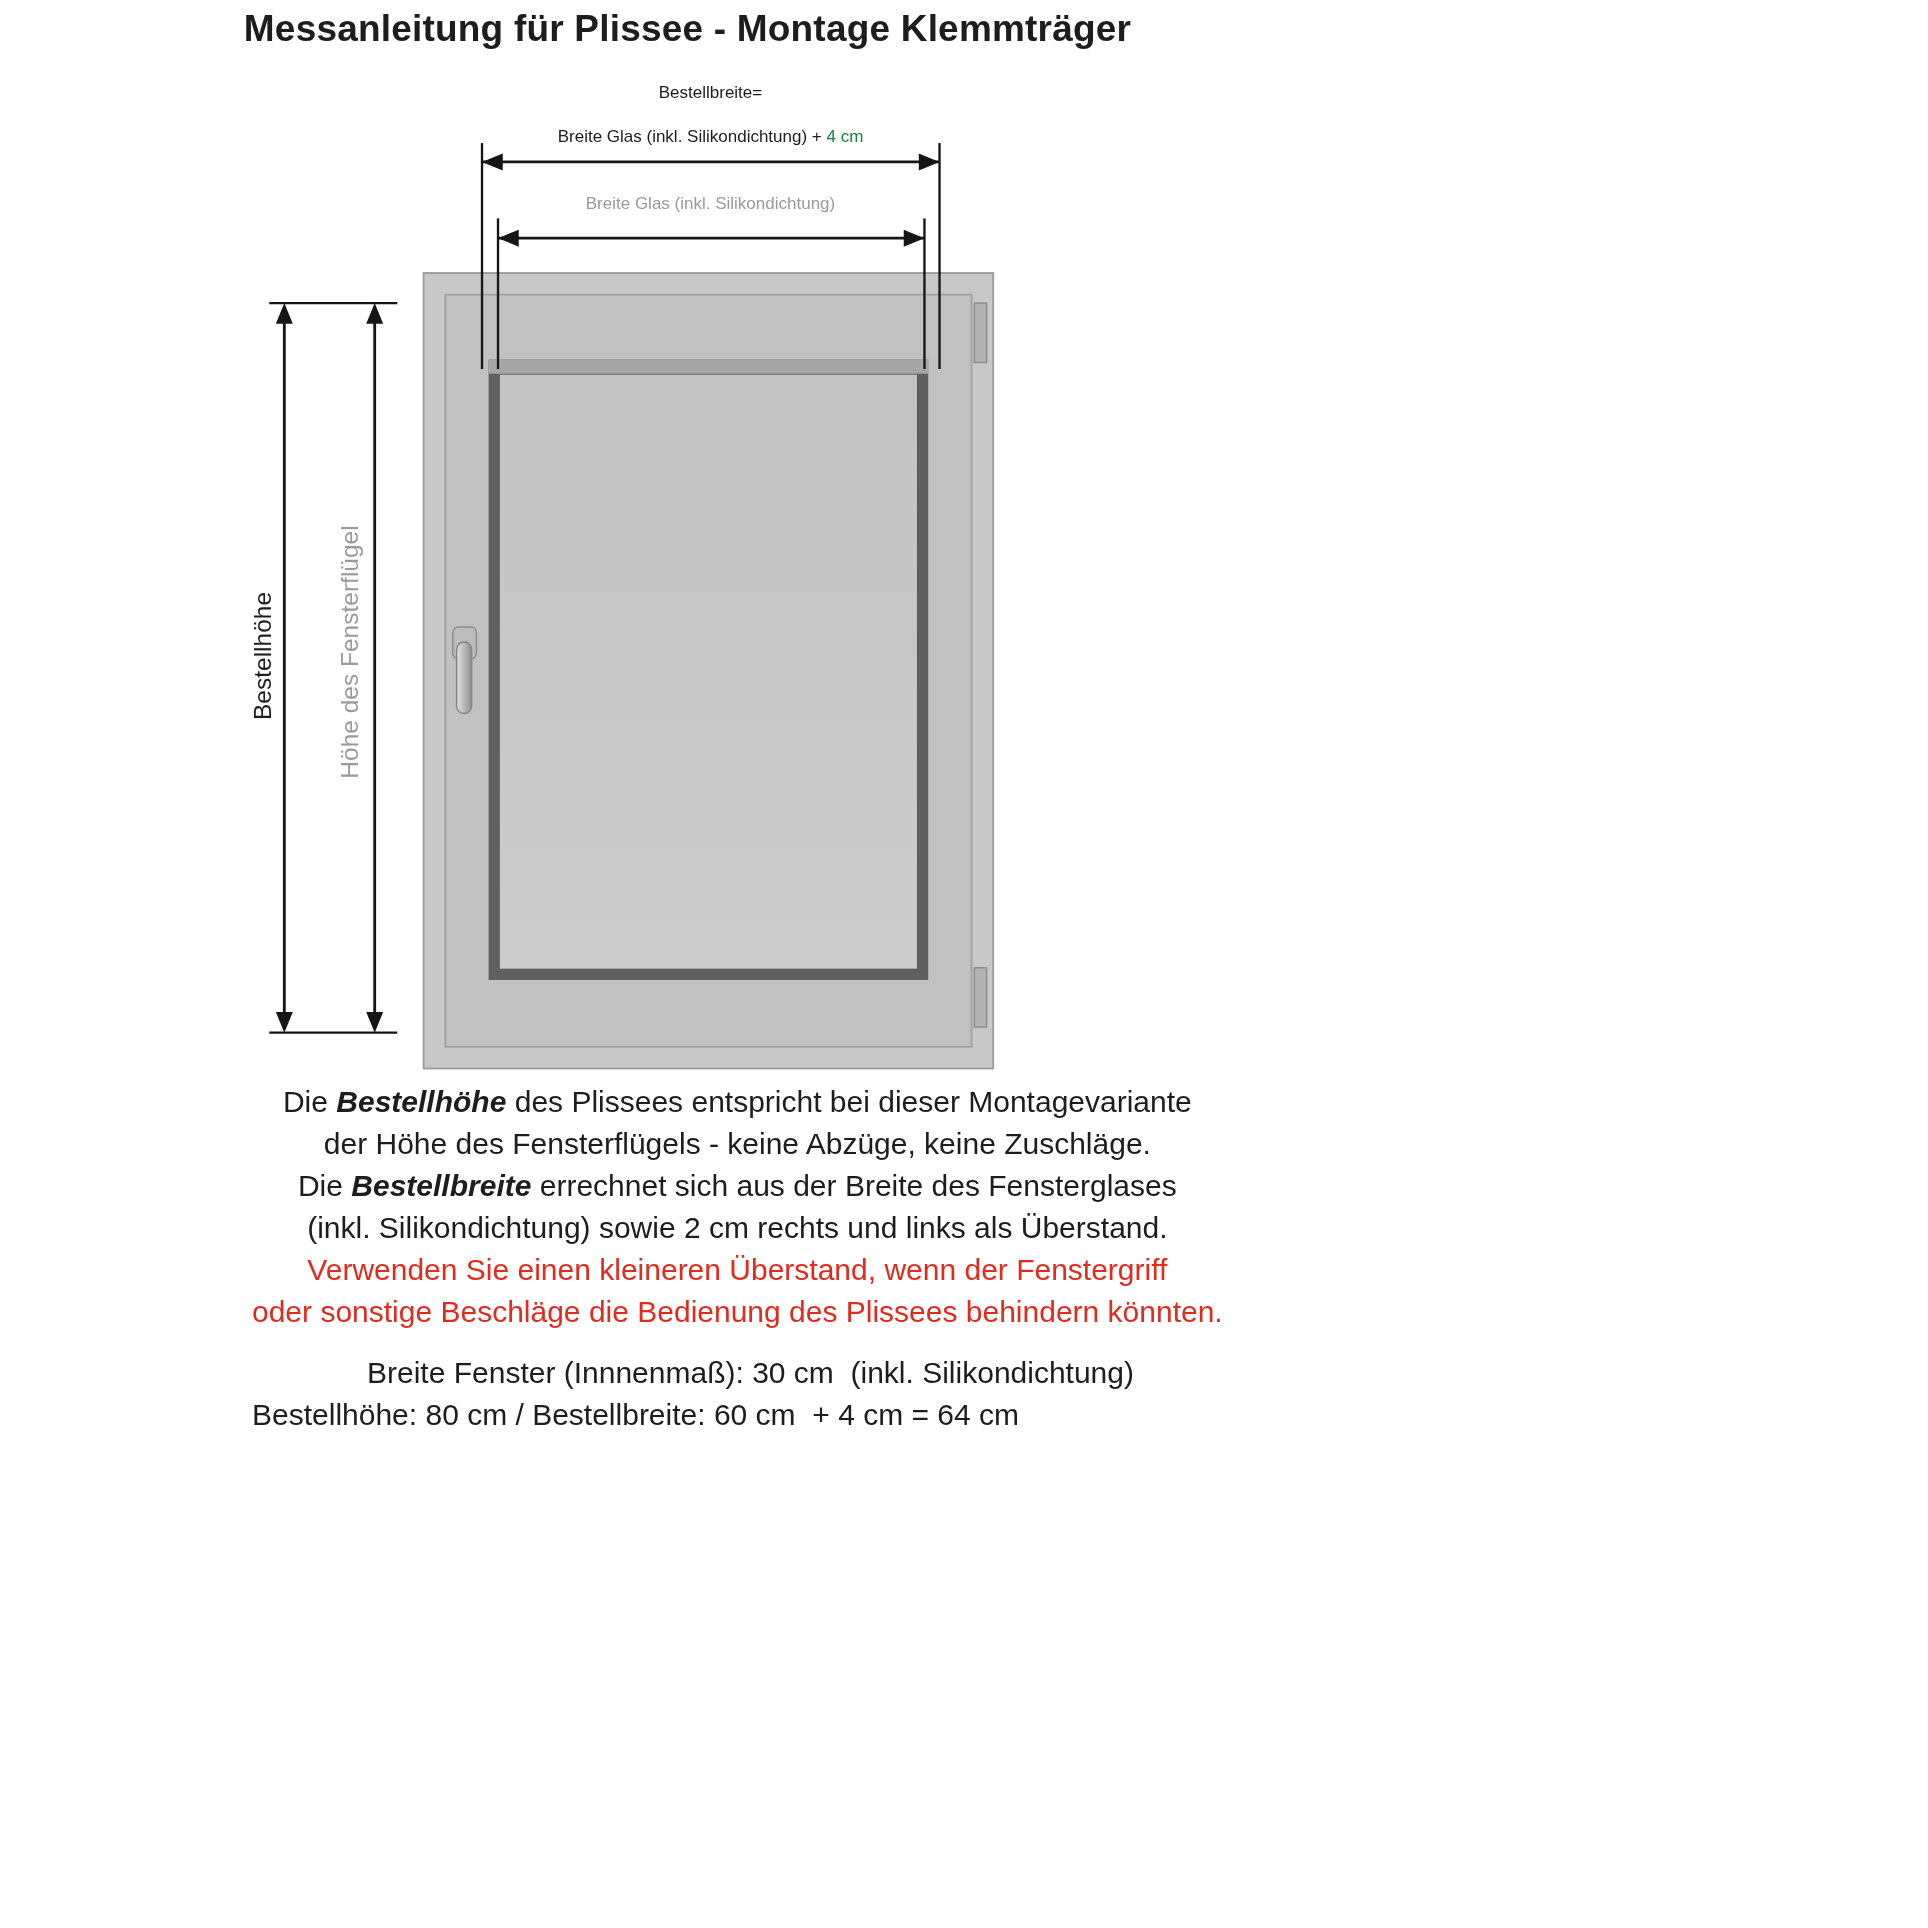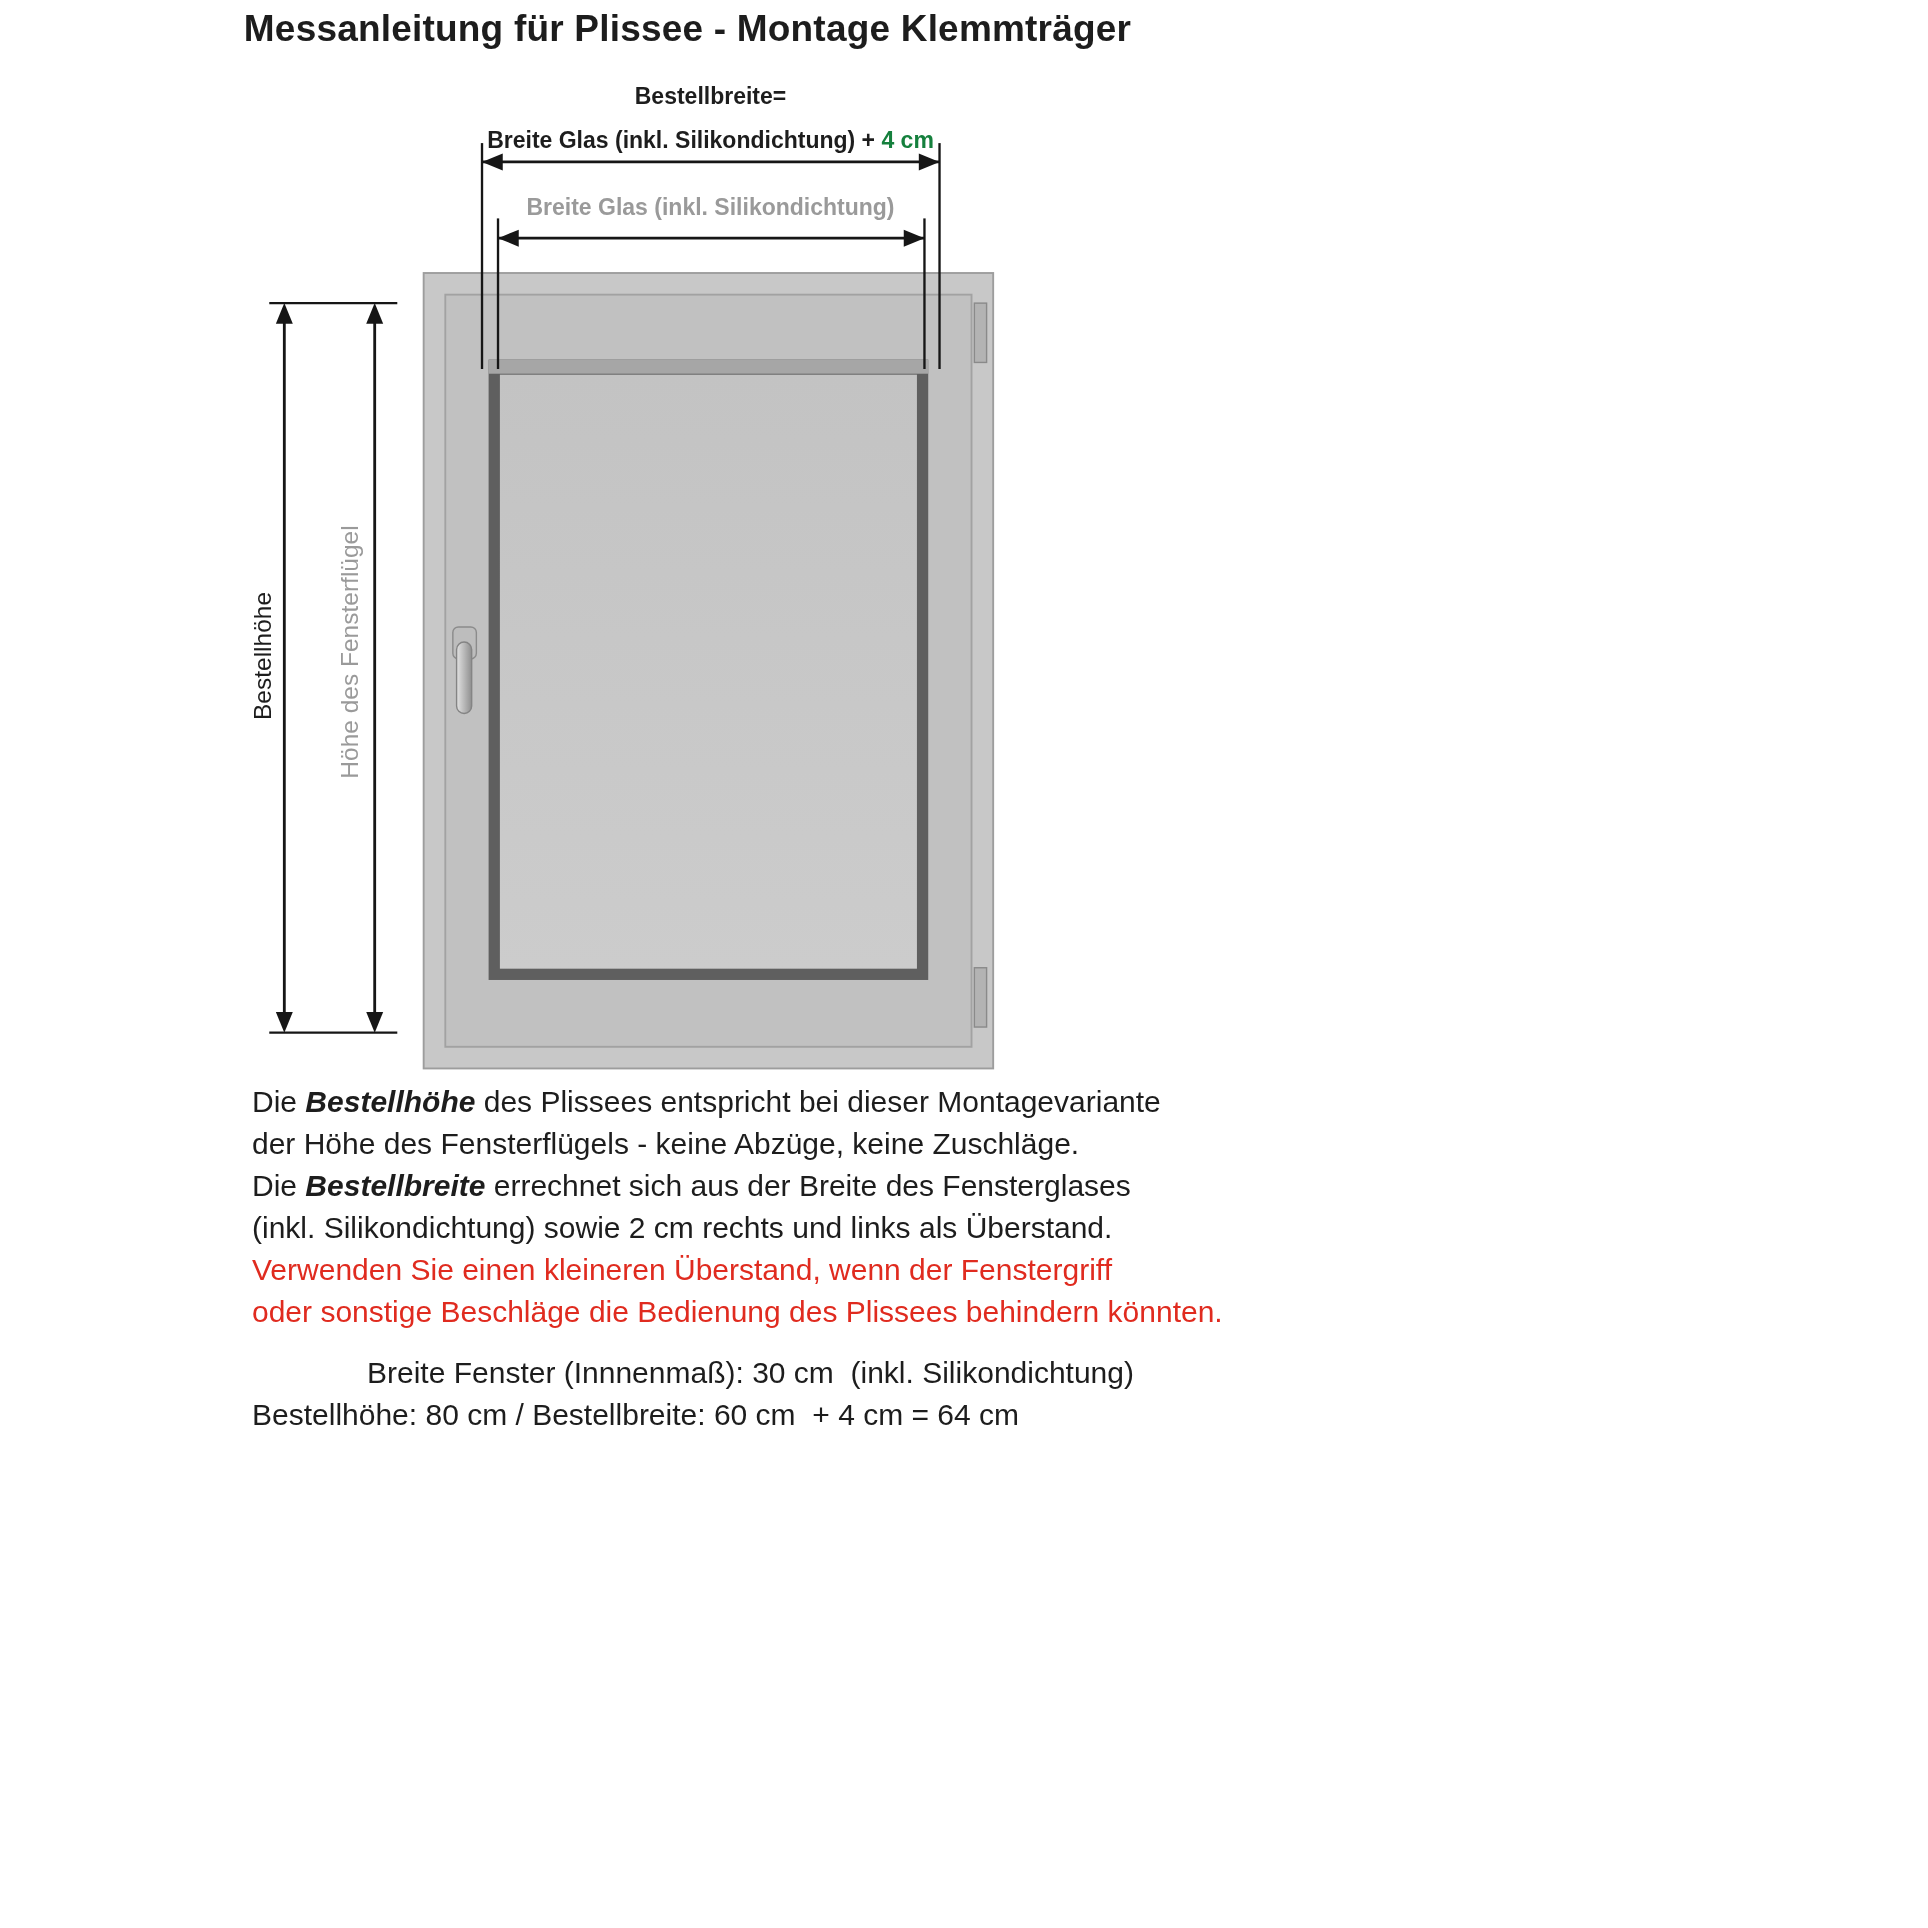--- a/index.html
+++ b/index.html
@@ -6,33 +6,33 @@
   html,body { background:#ffffff; }
   .canvas {
     position:relative; width:1928px; height:1928px; background:#ffffff;
     font-family:"Liberation Sans", sans-serif; color:#1d1d1d; overflow:hidden;
   }
   .diagram-svg { position:absolute; left:0; top:0; }
   .title {
     position:absolute; top:7.5px; left:0; width:1375px; text-align:center;
     font-size:37px; font-weight:700; letter-spacing:0.2px;
   }
-  .lbl { position:absolute; left:381px; width:659px; text-align:center; font-size:23px;font-weight:bold; }
+  .lbl { position:absolute; left:381px; width:659px; text-align:center; font-size:17px; }
   .order-width { top:83px; }
   .glass-width-plus { top:127px; }
   .glass-width { top:194px; }
   .gray { color:#9a9a9a; }
   .red { color:#15803d; }
   .vlabel {
     position:absolute; white-space:nowrap; font-size:24.5px;
     transform:translate(-50%,-50%) rotate(-90deg);
   }
   .order-height { left:263px; top:656px; }
   .sash-height { left:350px; top:652px; }
-  .bodytext { position:absolute; left:252px; top:1081px; font-size:30px; line-height:42px; }
+  .bodytext { position:absolute; left:252px; top:1081px; font-size:30px; line-height:42px;text-align:center; }
   .bodytext .line { white-space:nowrap; }
   .bold-italic { font-weight:700; font-style:italic; }
   .red-line { color:#e02b1f; }
   .example { position:absolute; left:252px; top:1352px; font-size:30px; line-height:42px; }
   .exline { white-space:pre-wrap; }
   .indent { padding-left:115px; }
 </style>
 </head>
 <body>
 

